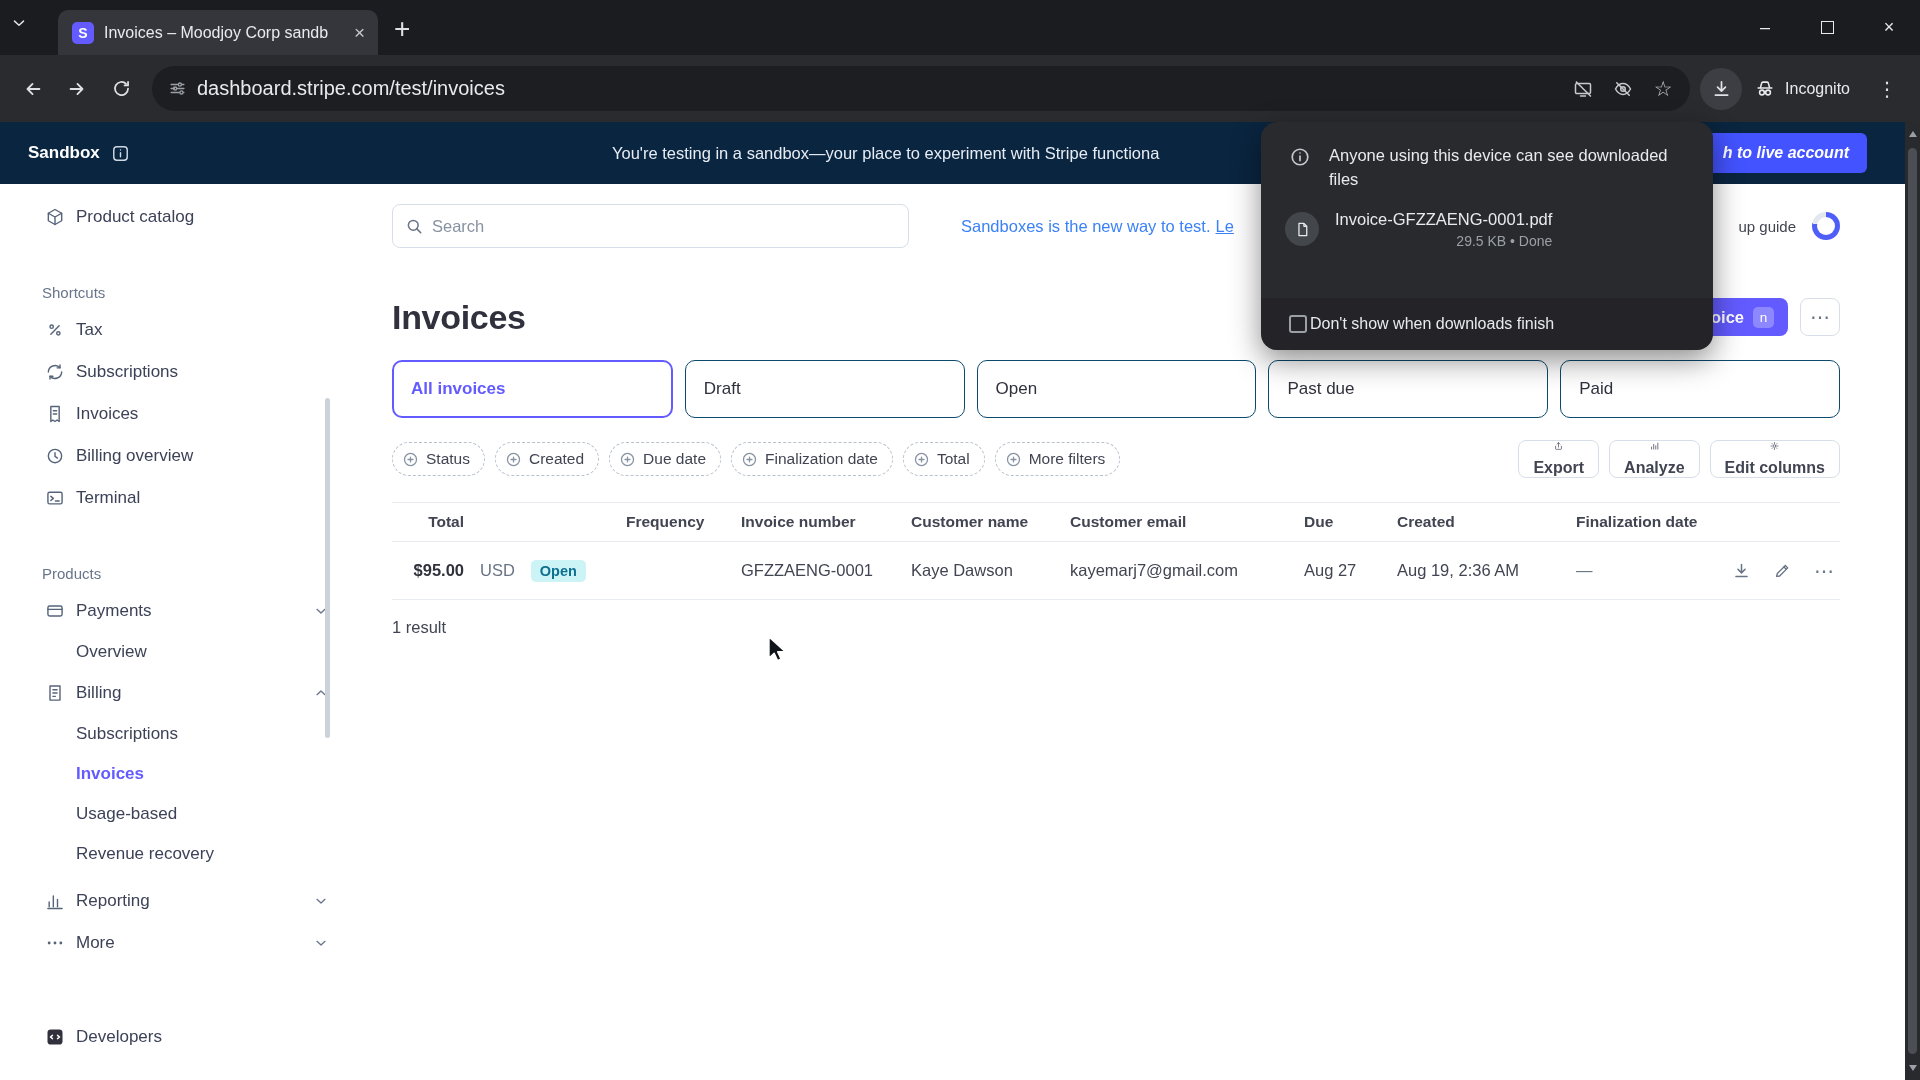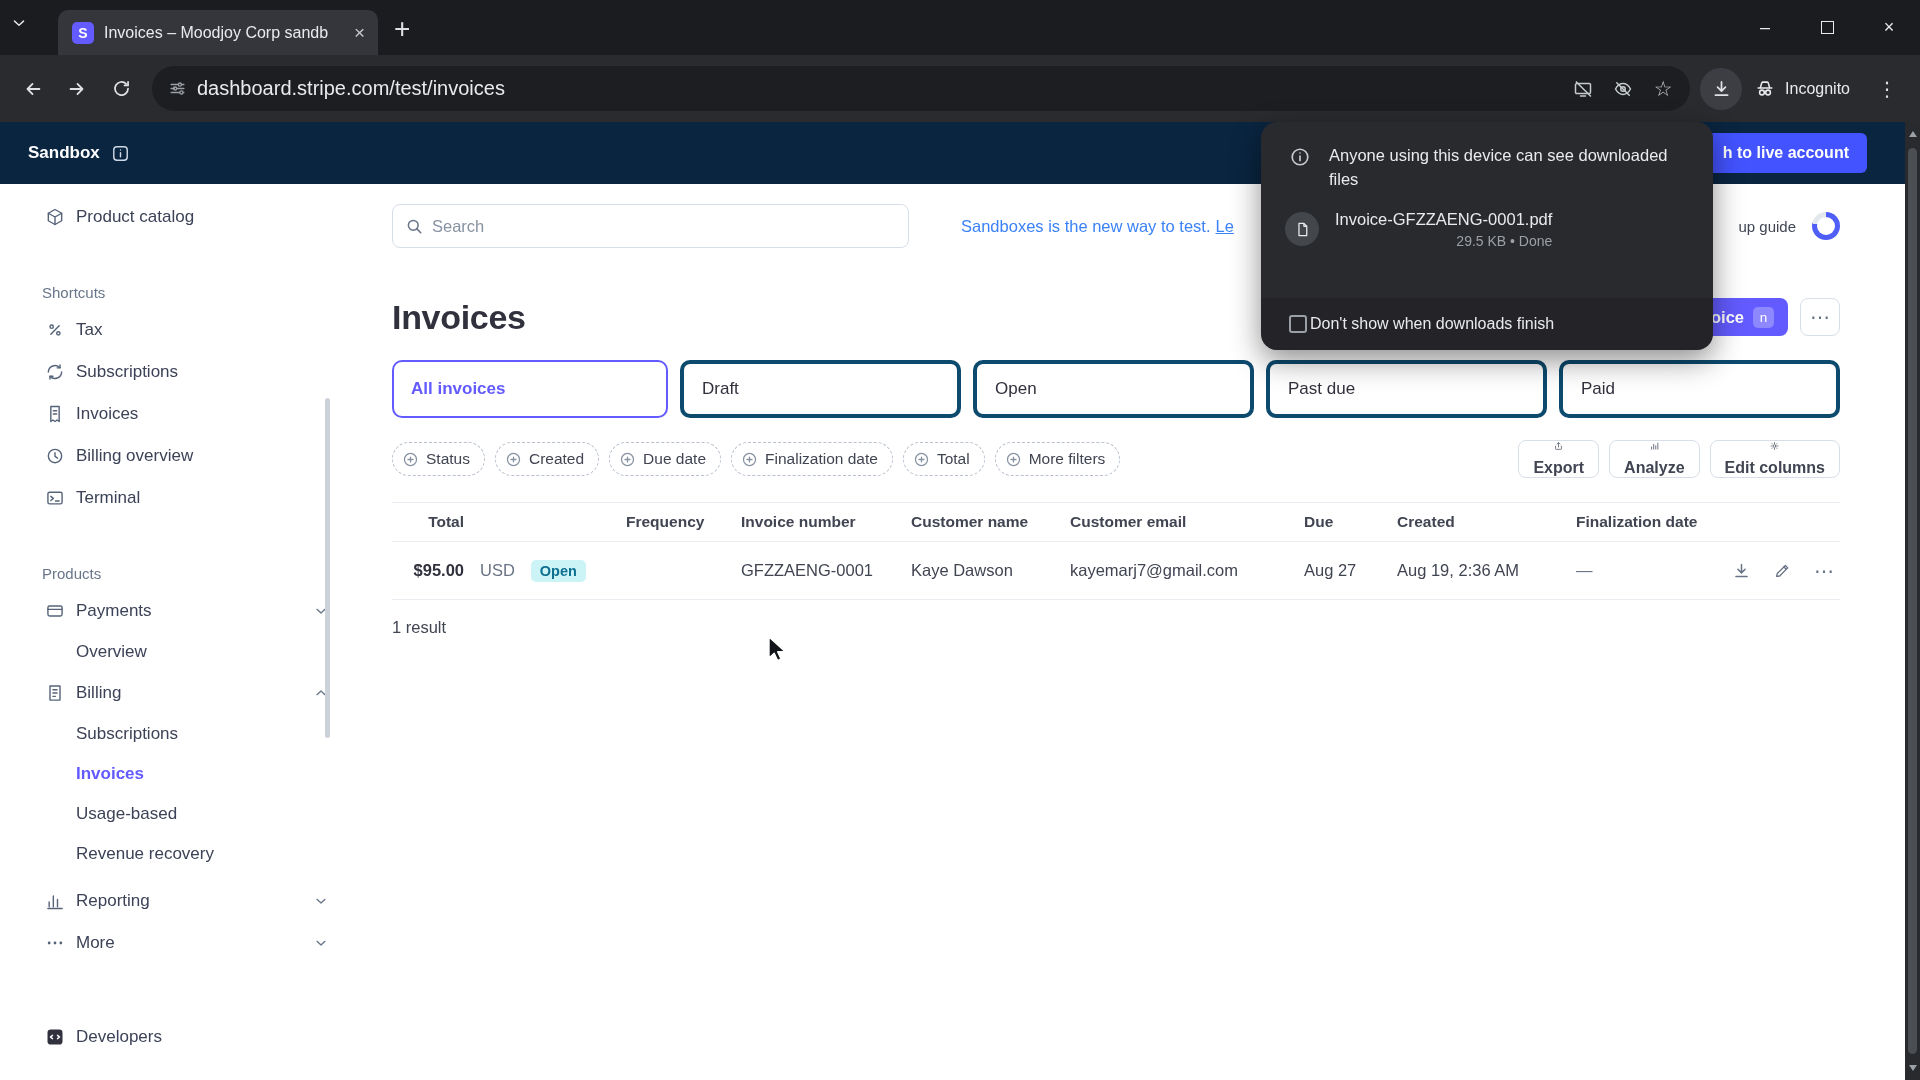--- a/index.html
+++ b/index.html
@@ -27,21 +27,21 @@
   .omni-icon { width:38px; height:38px; border-radius:50%; display:flex; align-items:center; justify-content:center; color:#c6cacd; }
   .star-glyph { font-size:21px; line-height:1; }
   .download-btn { background:#3d3e44; }
   .incognito-chip { display:flex; align-items:center; gap:9px; color:#e8eaed; font-size:16px; padding:0 14px 0 10px; white-space:nowrap; }
   .menu-glyph { font-size:20px; color:#dfe1e5; }
 
   
   .banner { position:absolute; top:122px; left:0; right:15px; height:62px; background:#0a2540; color:#fff; z-index:10; }
   .banner-left { position:absolute; left:28px; top:50%; transform:translateY(-50%); display:flex; align-items:center; gap:11px; font-weight:700; font-size:17px; }
   .banner-msg { position:absolute; left:612px; top:50%; transform:translateY(-50%); font-size:16.5px; color:#e6ecf4; white-space:nowrap; }
-  .banner-cta { position:absolute; right:38px; top:11px; height:40px; background:#4353ff; border-radius:6px; color:#fff; font-size:16px; font-weight:600; display:flex; align-items:center; padding:0 18px; white-space:nowrap; }
+  .banner-cta { position:absolute; right:38px; top:11px; height:40px; background:#4353ff; border-radius:6px; color:#fff; font-size:16px; font-weight:600; display:flex; align-items:center; padding:0 18px; white-space:nowrap;font-style:italic; }
 
   
   .sidebar { position:absolute; top:184px; left:0; width:347px; bottom:0; background:#fff; z-index:1; overflow:hidden; }
   .side-row { display:flex; align-items:center; gap:11px; height:42px; padding:0 18px 0 45px; font-size:17px; color:#3c4257; }
   .side-row .sicon { width:20px; height:20px; color:#56647a; flex:none; }
   .side-row.partial { margin-top:-30px; }
   .side-row.child { height:40px; padding-left:76px; }
   .side-row.selected { color:#635bff; font-weight:700; }
   .section-label { padding:0 18px 0 42px; font-size:15px; color:#68758a; margin-top:46px; margin-bottom:8px; }
   .chev { margin-left:auto; color:#68758a; }
@@ -61,21 +61,21 @@
   .ring::after { content:""; position:absolute; inset:5px; background:#fff; border-radius:50%; }
 
   .title-row { margin-top:48px; display:flex; align-items:center; height:42px; }
   .page-title { font-size:34px; font-weight:700; color:#30313d; letter-spacing:-0.3px; }
   .right-actions { margin-left:auto; display:flex; align-items:center; gap:12px; }
   .create-btn { height:38px; background:#635bff; border-radius:8px; color:#fff; font-size:16.5px; font-weight:600; display:flex; align-items:center; gap:9px; padding:0 14px; }
   .kbd-badge { width:21px; height:21px; border-radius:5px; background:rgba(255,255,255,.28); font-size:13.5px; font-weight:400; display:flex; align-items:center; justify-content:center; }
   .more-btn { width:40px; height:38px; border:1px solid #d8dee8; border-radius:8px; background:#fff; color:#555d6b; display:flex; align-items:center; justify-content:center; font-size:20px; }
 
   .tabs-row { margin-top:22px; display:flex; gap:12px; }
-  .seg { flex:1; height:58px; border:4px solid #0c4a6e; border-radius:10px; background:#fff; display:flex; align-items:center; padding-left:18px; font-size:17px; font-weight:500; color:#30313d; }
+  .seg { flex:1; height:58px; border:1px solid #0c4a6e; border-radius:10px; background:#fff; display:flex; align-items:center; padding-left:18px; font-size:17px; font-weight:500; color:#30313d; }
   .seg.active { border:2px solid #635bff; color:#635bff; font-weight:700; padding-left:17px; }
 
   .filters-row { margin-top:22px; display:flex; align-items:center; gap:10px; }
   .chip { height:34px; border:1px dashed #b7c0cc; border-radius:17px; display:flex; align-items:center; gap:7px; padding:0 14px 0 9px; font-size:15.5px; color:#414552; background:#fff; white-space:nowrap; }
   .chip .plus-icon { color:#8792a2; width:17px; height:17px; }
   .tool-btn { height:38px; border:1px solid #d8dee8; border-radius:8px; background:#fff; display:flex; align-items:center; gap:8px; padding:0 14px; font-size:16px; font-weight:600; color:#414552; white-space:nowrap;flex-direction:column; }
   .tool-btn .ticon { width:17px; height:17px; color:#555d6b; }
   .export-btn { margin-left:auto; }
 
   .table { margin-top:24px; }
@@ -203,20 +203,21 @@
 </div>
 
 <div class="banner">
   <div class="banner-left">
     <span>Sandbox</span>
     <svg width="19" height="19" viewBox="0 0 24 24" fill="none" stroke="#cfd9e6" stroke-width="1.8" stroke-linecap="round">
         <rect x="3.5" y="3.5" width="17" height="17" rx="4"></rect>
         <path d="M12 11v5M12 7.6v.01"></path>
       </svg>
   </div>
+  <div class="banner-msg">You're testing in a sandbox—your place to experiment with Stripe functiona</div>
   <div class="banner-cta">h to live account</div>
 </div>
 
 <div class="sidebar">
   <div class="side-row partial">
     <svg class="sicon" viewBox="0 0 24 24" fill="none" stroke="currentColor" stroke-width="1.7" stroke-linecap="round">
         <circle cx="12" cy="8" r="3.5"></circle>
         <path d="M5 19c1.5-3.5 4-5 7-5s5.5 1.5 7 5"></path>
       </svg>
     <span>Customers</span>

